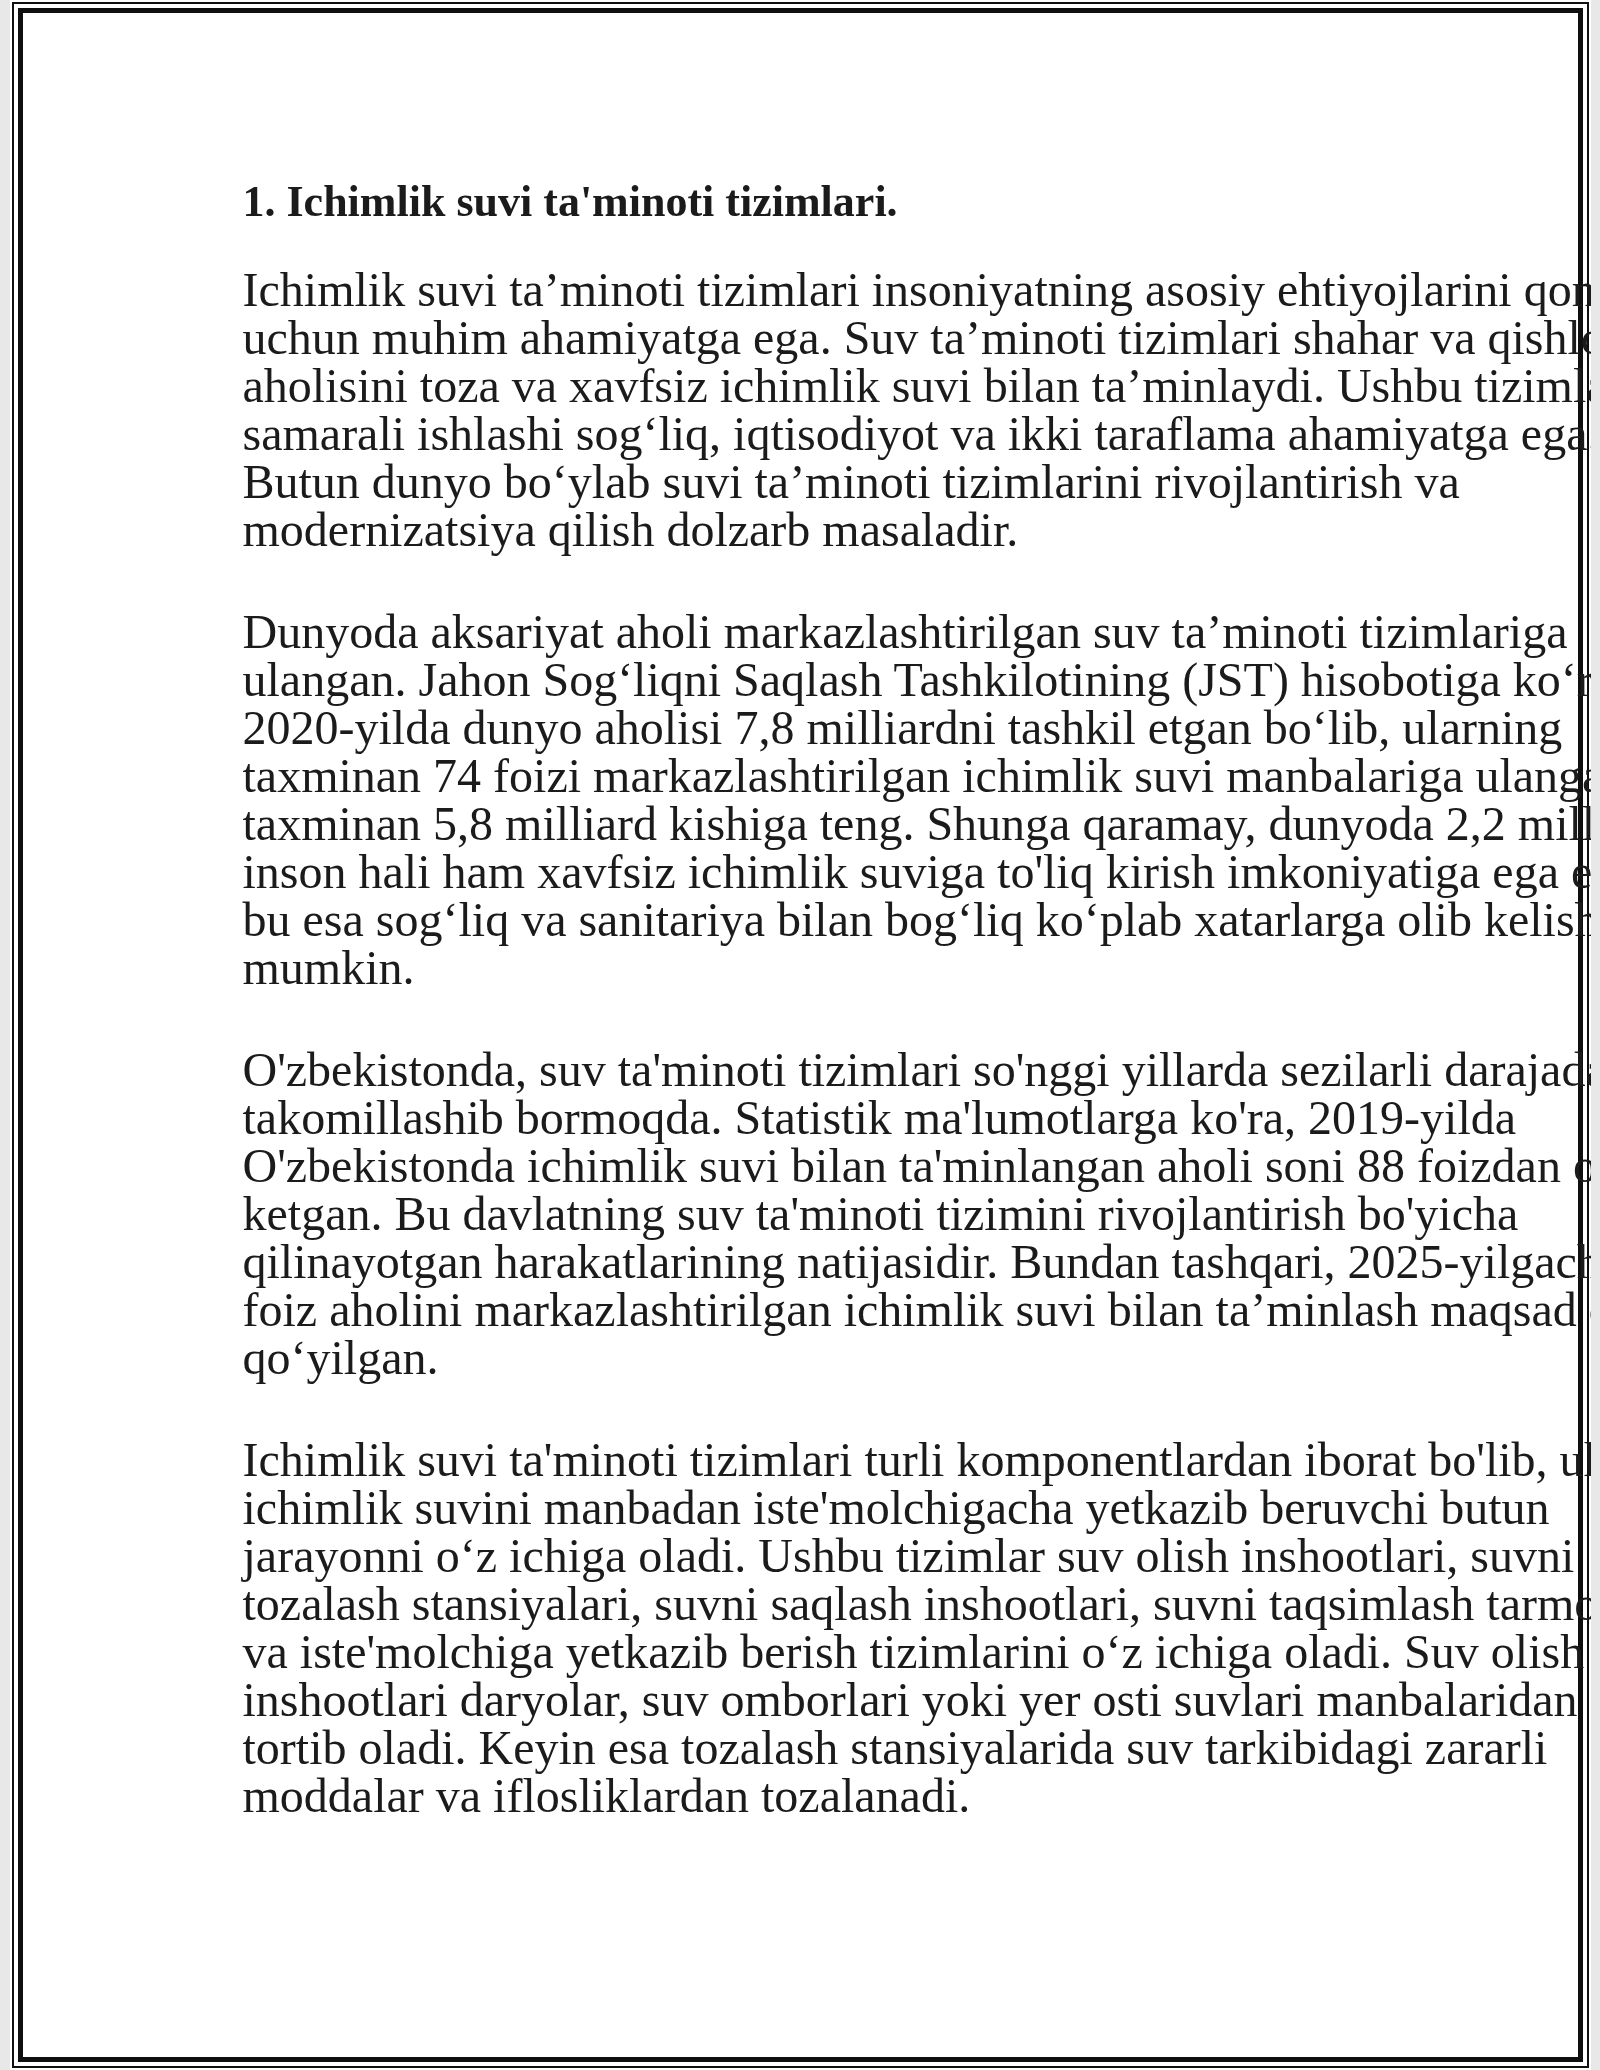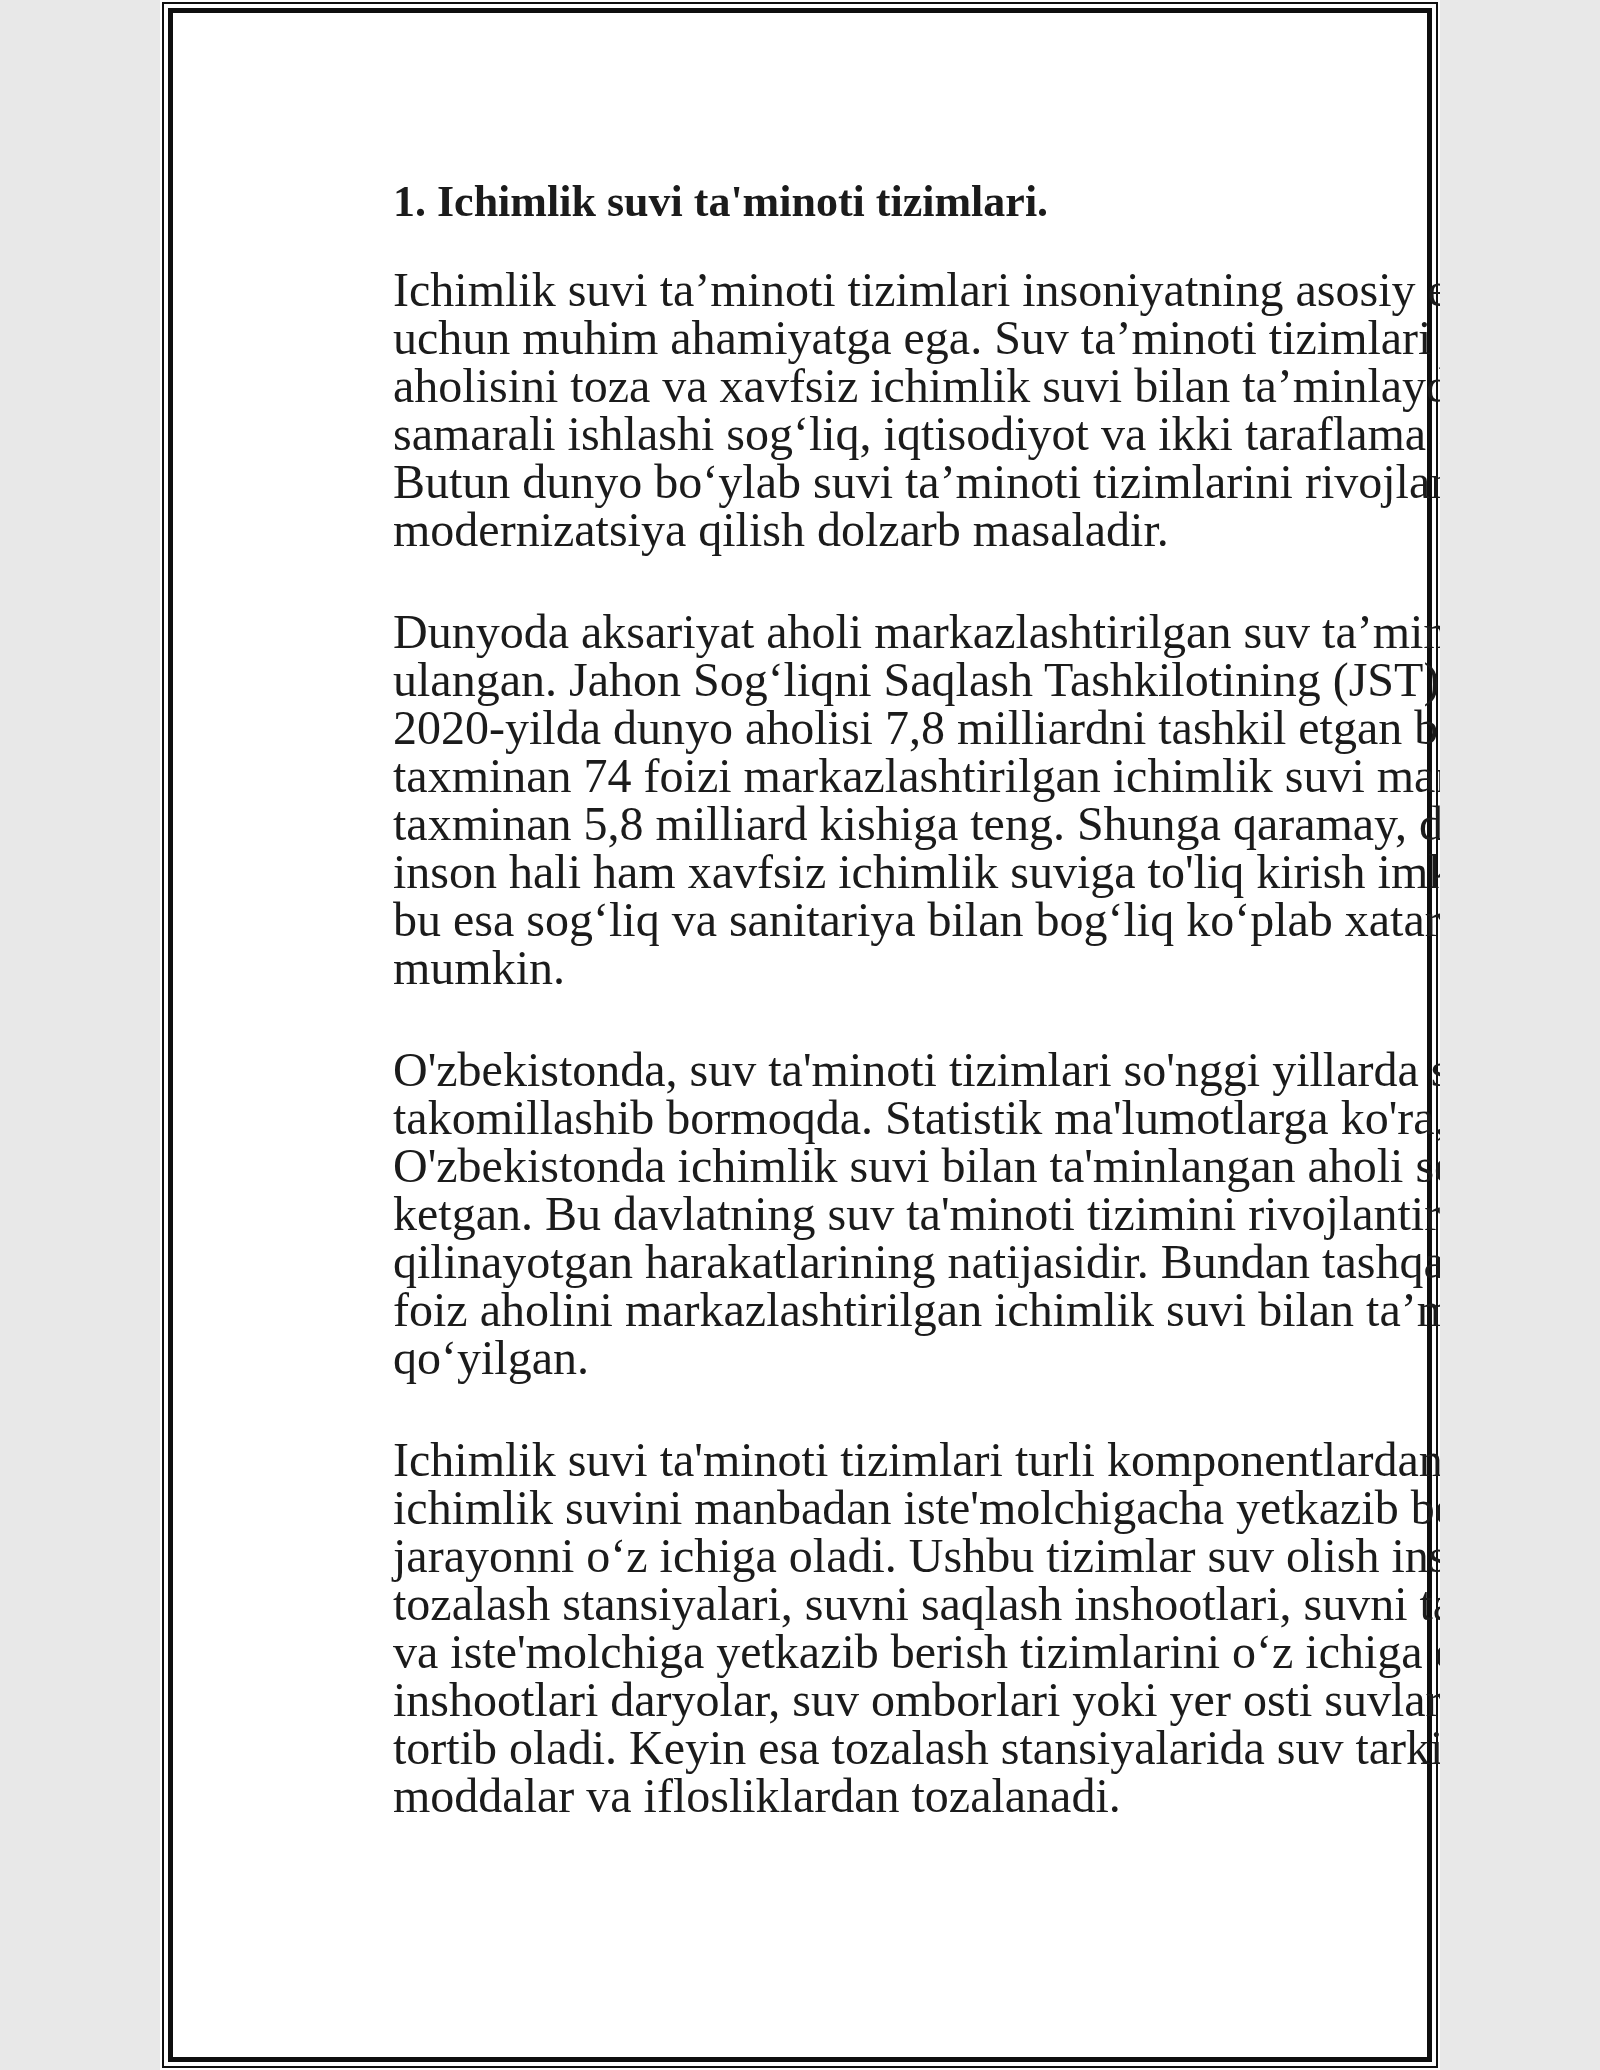--- a/index.html
+++ b/index.html
@@ -7,21 +7,21 @@
     --text:#1b1b1b;
     --border:#0f0f0f;
   }
   html,body{
     margin:0;
     padding:0;
     background:#e8e8e8;
   }
   .page{
     position:relative;
-    width:1280px;
+    width:1581px;
     height:2070px;
     margin:0 auto;
     background:var(--page-bg);
     overflow:hidden;
     font-family:"Liberation Serif","DejaVu Serif",serif;
     color:var(--text);
   }
   .page-border-outer{
     position:absolute;
     top:2px;left:2px;right:2px;bottom:2px;

